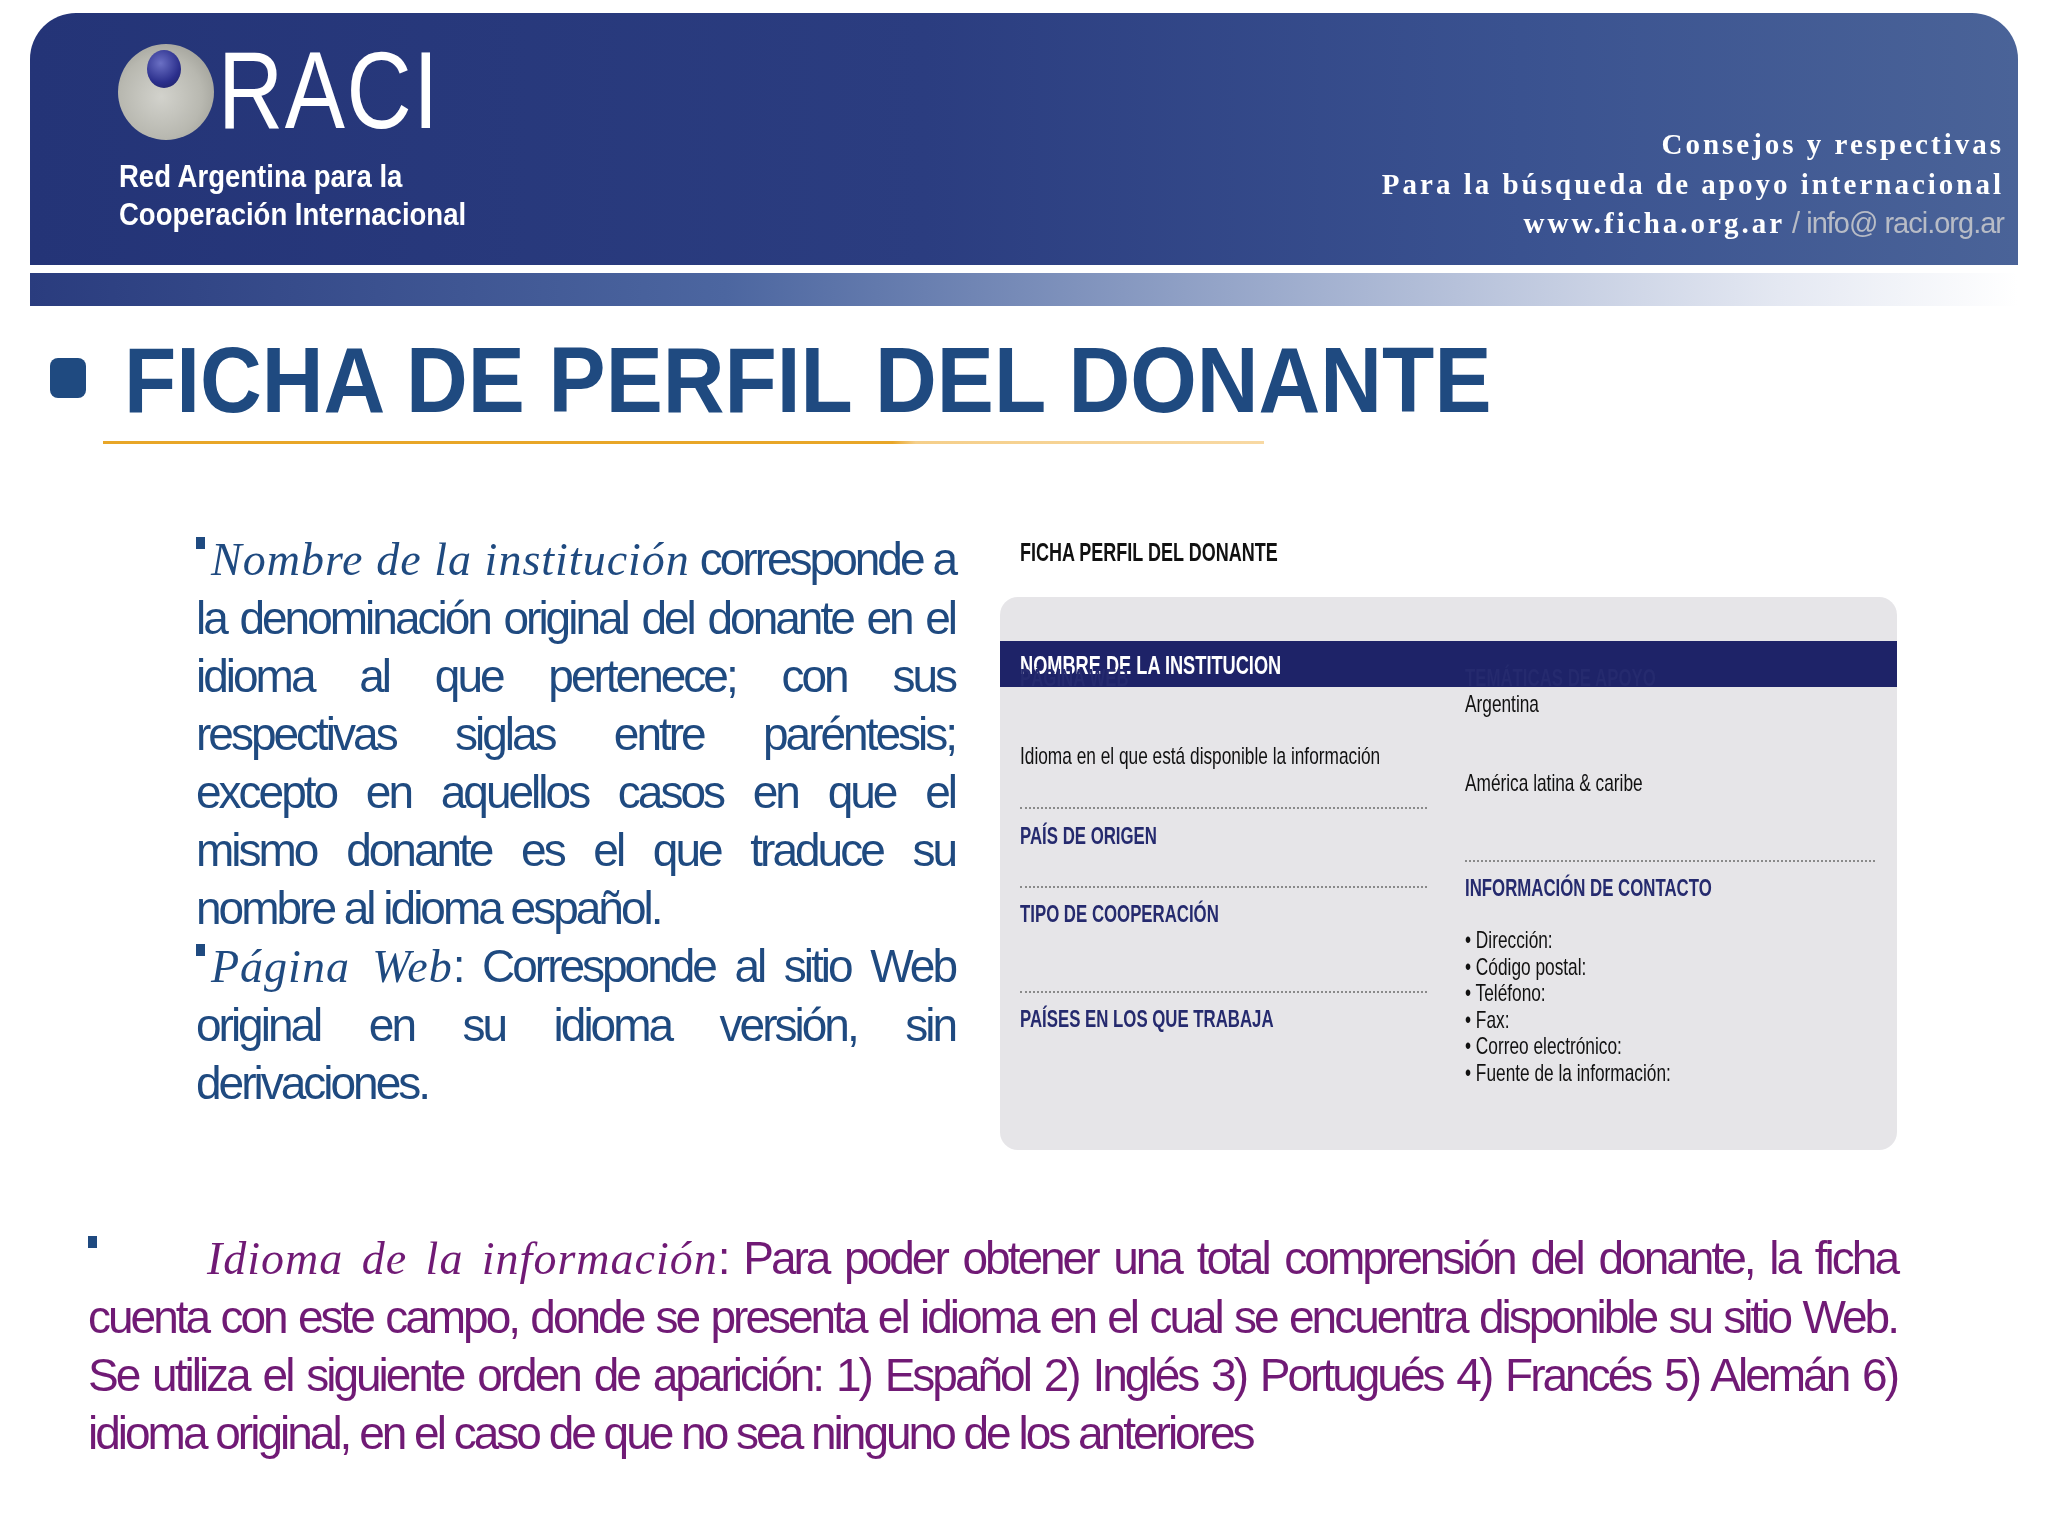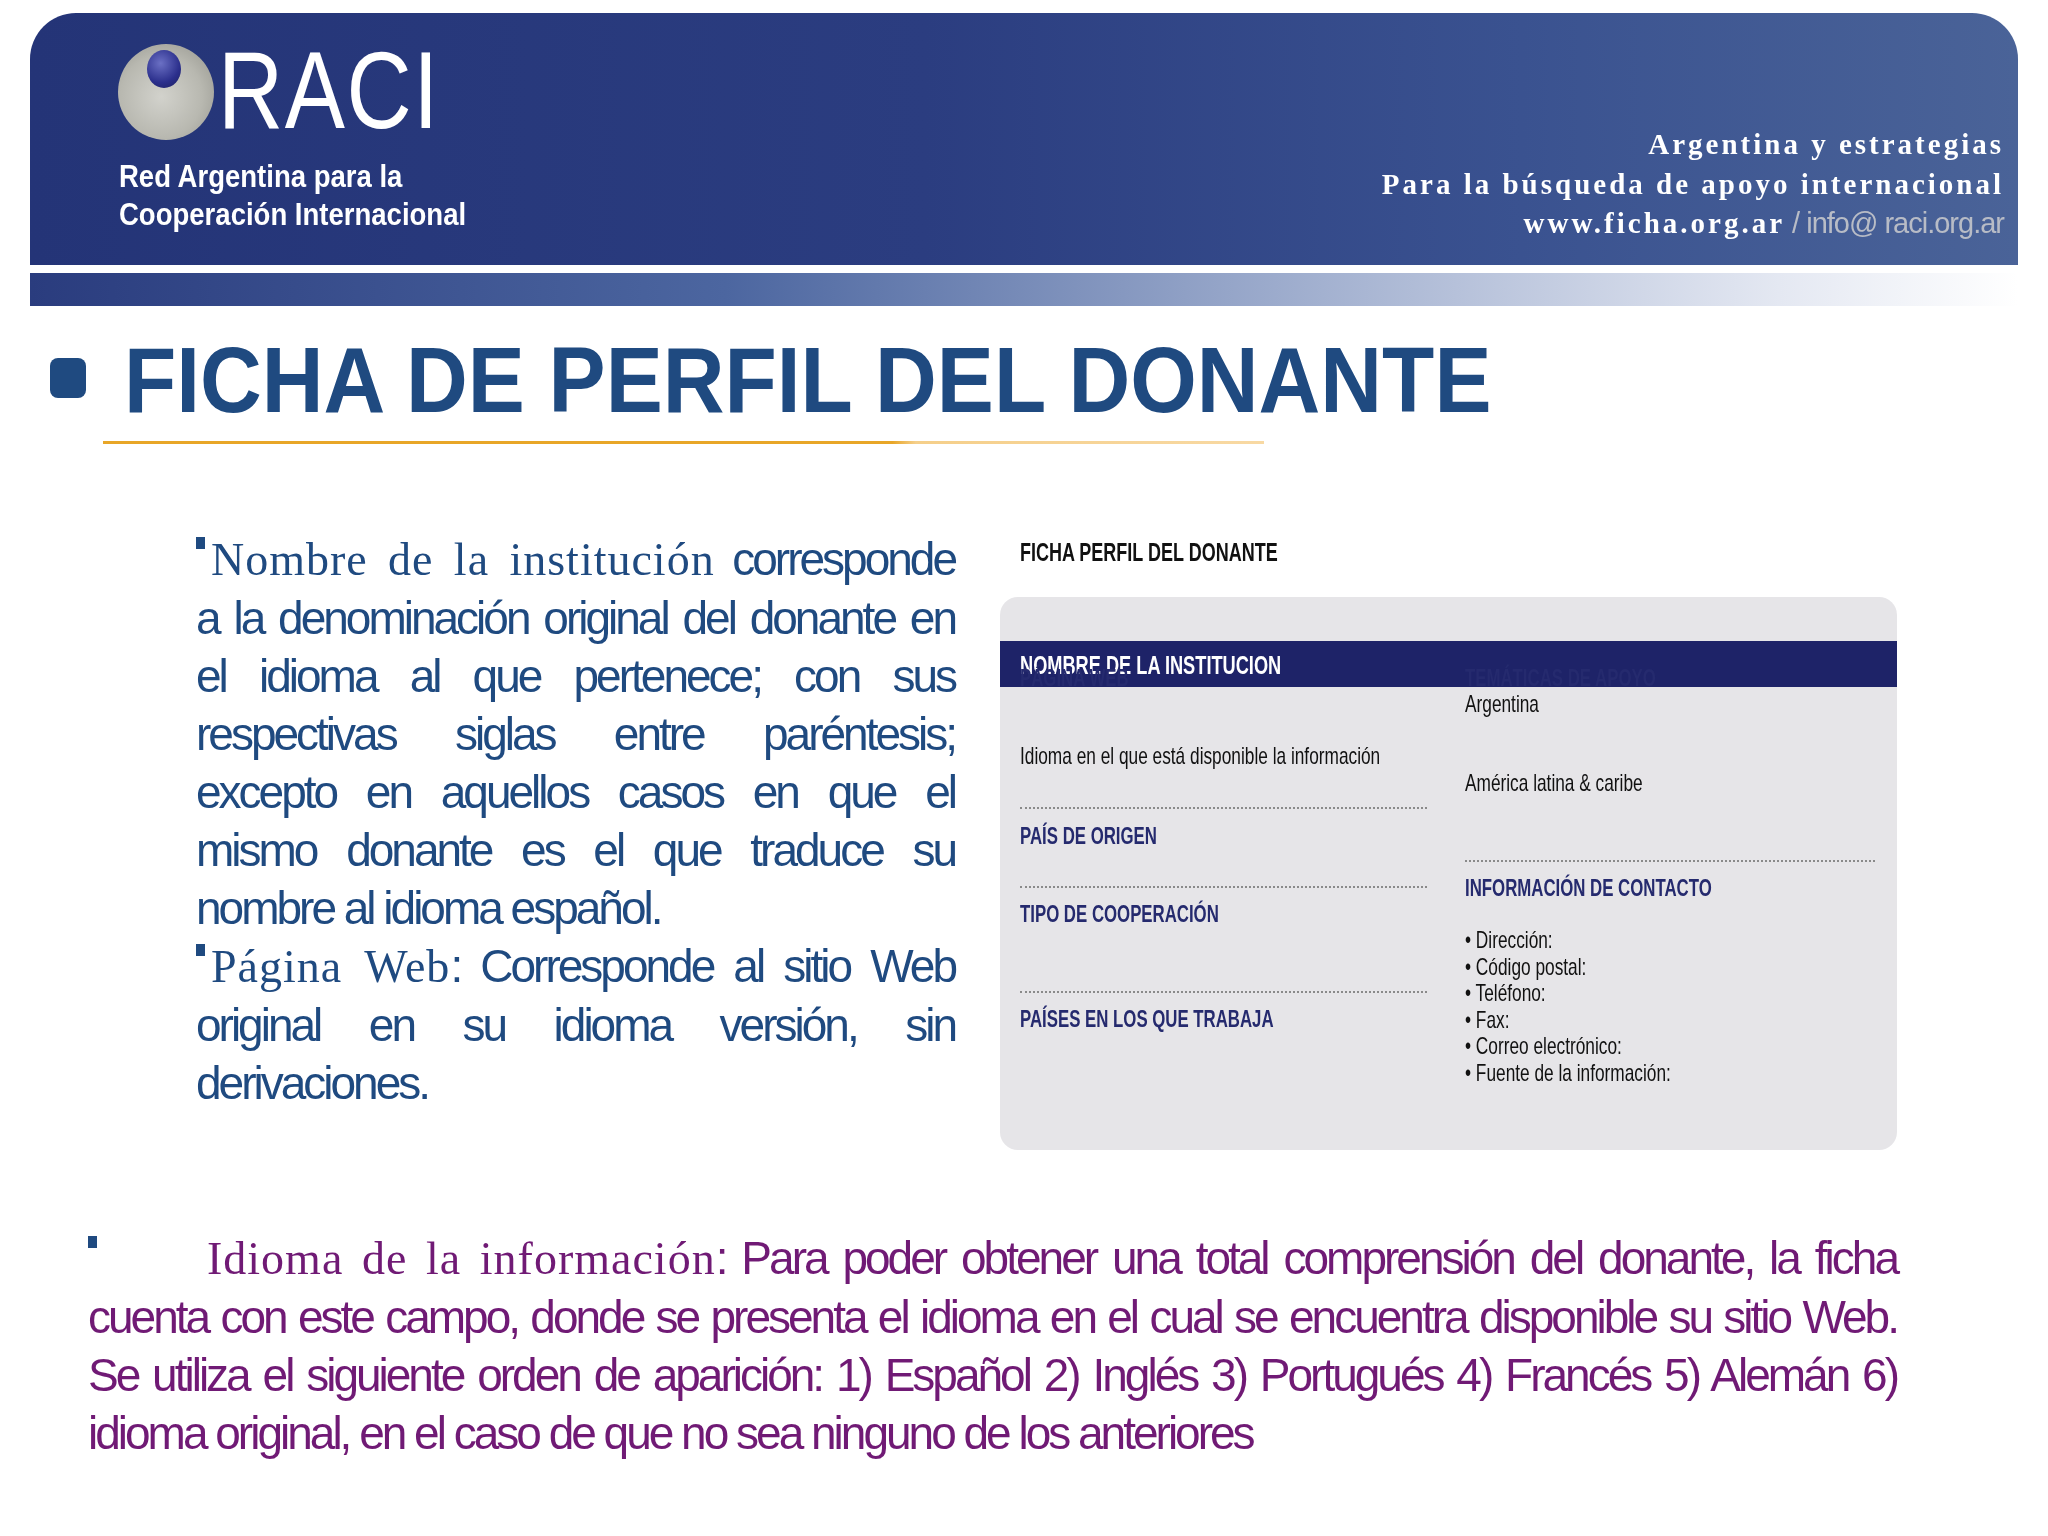--- a/index.html
+++ b/index.html
@@ -52,21 +52,21 @@
   .title-rule {
     position: absolute; left: 103px; top: 441px; height: 3px; width: 1161px;
     background: linear-gradient(90deg, #e8a628 0%, #e8a628 68%, #f5cf8a 70%, #f8d9a3 100%);
   }
   .lcol {
     position: absolute; left: 88px; top: 530px; width: 867px;
     color: #1f4a80; font-size: 46px; line-height: 58px; letter-spacing: -3px;
     text-align: justify; font-weight: normal;
   }
   .lcol p { margin: 0; }
-  .it { font-family: "Liberation Serif", serif; letter-spacing: 1px; font-size: 46px; }
+  .it { font-family: "Liberation Serif", serif; font-style: italic; letter-spacing: 1px; font-size: 46px; }
   .sq { display: inline-block; width: 9px; height: 12px; background: #1f4a80; vertical-align: 26px; margin-right: 6px; }
   .indent { padding-left: 108px; }
   .bottom {
     position: absolute; left: 88px; top: 1229px; width: 1809px;
     color: #701a75; font-size: 46px; line-height: 58px; letter-spacing: -3px; text-align: justify;
   }
   .bottom p { margin: 0; }
   .card {
     position: absolute; left: 1000px; top: 597px; width: 897px; height: 553px;
     background: #e6e5e8; border-radius: 18px; overflow: hidden;
@@ -104,21 +104,21 @@
 <div class="band"></div>
 
 <div>
   <div class="globe"></div>
   <div class="globe-dot"></div>
   <div class="logo-word">RACI</div>
   <div class="logo-sub" style="top:158px;">Red Argentina para la</div>
   <div class="logo-sub" style="top:196px;">Cooperación Internacional</div>
 </div>
 
-<div class="tagline" style="top:128px;">Argentina y estrategias</div>
+<div class="tagline" style="top:128px;">Consejos y respectivas</div>
 <div class="tagline" style="top:168px;">Para la búsqueda de apoyo internacional</div>
 <div class="tagline" style="top:207px;">
   <span>www.ficha.org.ar</span><span class="email"> / </span><span class="email">info@ raci.org.ar</span>
 </div>
 
 <div class="title-bullet"></div>
 <div class="title">FICHA DE PERFIL DEL DONANTE</div>
 <div class="title-rule"></div>
 
 <div class="lcol">

